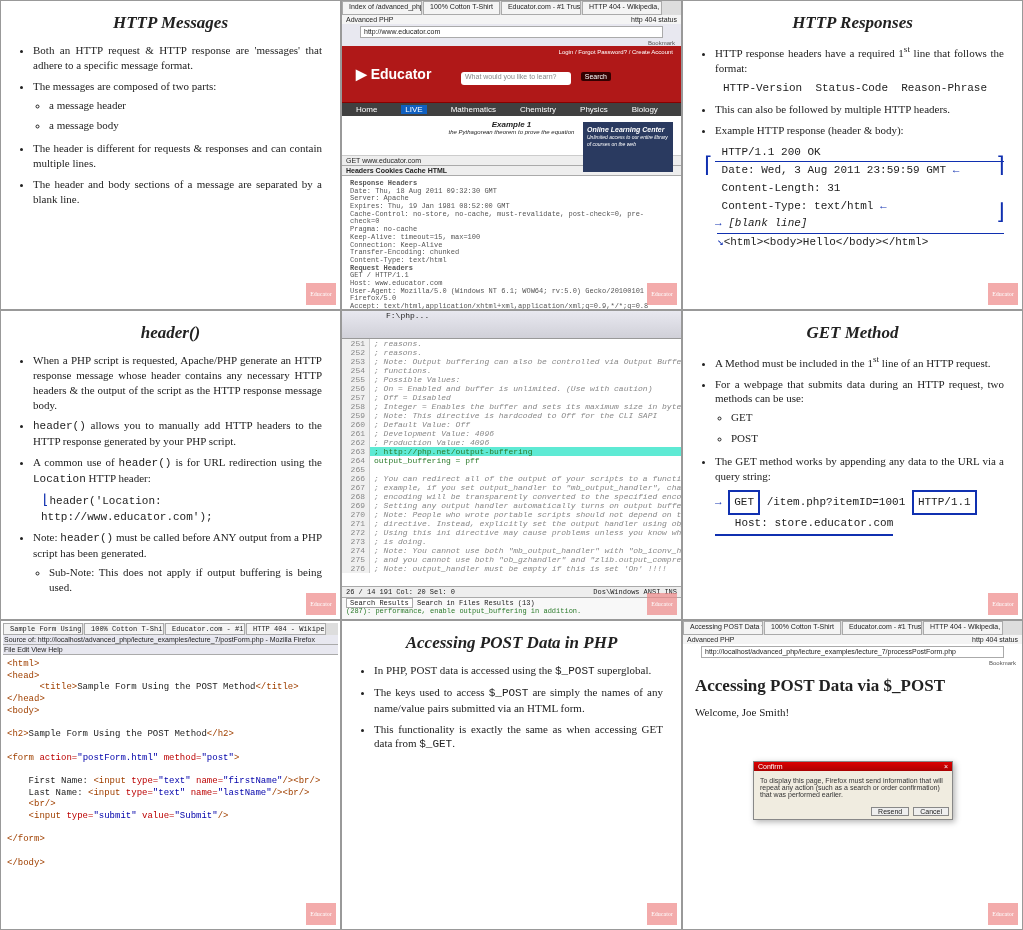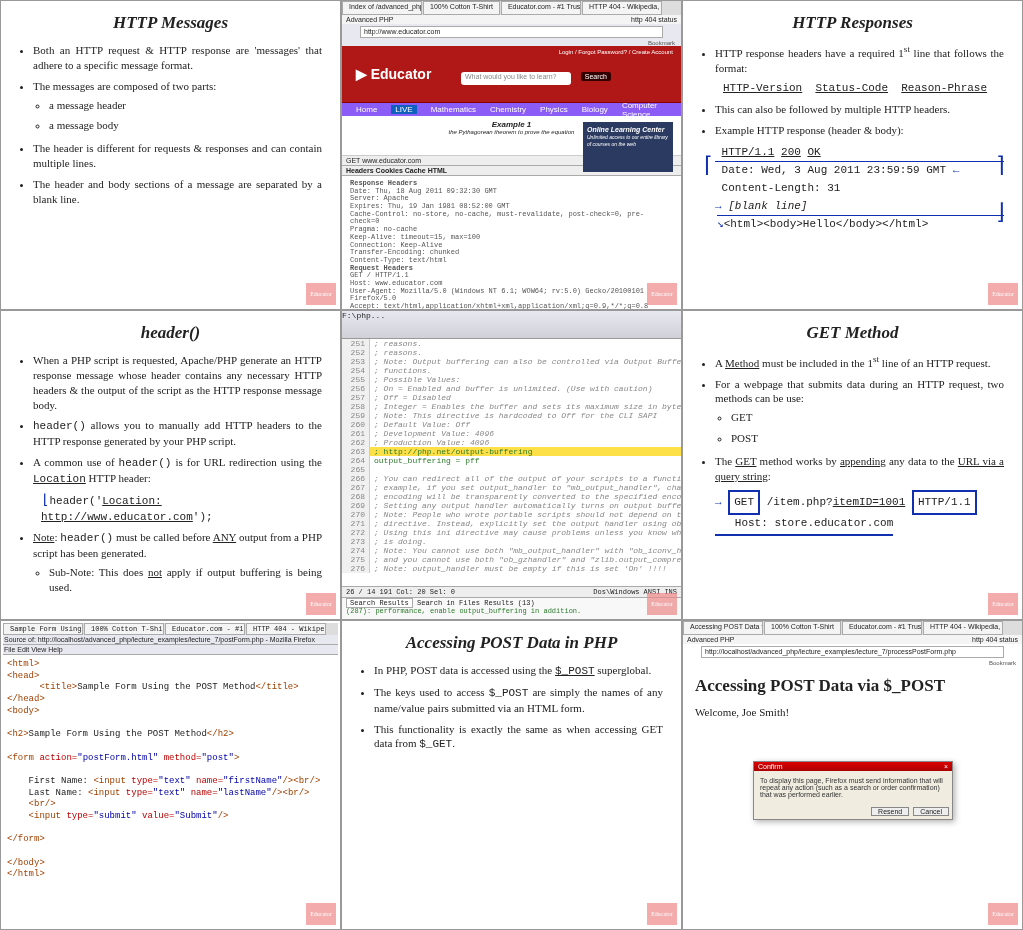--- a/index.html
+++ b/index.html
@@ -4,48 +4,48 @@
 <style>
 * { margin: 0; padding: 0; box-sizing: border-box; }
 body { width: 1023px; height: 930px; font-family: Georgia, serif; font-size: 11px; color: #222; background: #888; }
 .grid { display: grid; grid-template-columns: 1fr 1fr 1fr; grid-template-rows: 310px 310px 310px; width: 1023px; height: 930px; }
 .cell { background: #fff; border: 1px solid #999; padding: 12px 18px; position: relative; overflow: hidden; }
 .title { font-style: italic; font-family: Georgia, serif; font-size: 17px; text-align: center; margin-bottom: 10px; font-weight: bold; }
 ul { list-style: disc; padding-left: 14px; margin-bottom: 8px; }
 ul ul { list-style: circle; padding-left: 16px; margin-top: 4px; }
 li { margin-bottom: 6px; line-height: 1.35; text-align: justify; }
 .watermark { position: absolute; right: 4px; bottom: 4px; width: 30px; height: 22px; background: #e88; color: #fff; font-size: 6px; display: flex; align-items: center; justify-content: center; opacity: .7; }
-.u { text-decoration: underline; }
+.u { }
 .bluebox { border: 2px solid #1030b0; padding: 2px 4px; display: inline-block; }
 .mono { font-family: 'Courier New', monospace; font-size: 11px; }
 .blue-annot { color: #1030b0; }
 
 
 .browser-mock { background:#e8e8f0; width:100%; height:100%; position:absolute; top:0; left:0; font-family: Arial, sans-serif; font-size: 8px; }
 .tabbar { background:#ddd; height:14px; display:flex; }
 .tab { background:#f4f4f4; border:1px solid #aaa; padding:1px 6px; font-size:7px; margin-right:1px; white-space:nowrap; overflow:hidden; max-width:80px; }
 .addr { background:#fff; border:1px solid #aaa; height:12px; margin:2px 18px; font-size:7px; padding:1px 3px; }
 .redband { background:#b01818; height:56px; position:relative; }
 .logo-ed { color:#fff; font-weight:bold; font-size:14px; position:absolute; left:14px; top:20px; }
-.navband { background:#8b5cf6; border-top:1px solid #800; height:14px; display:flex; gap:14px; padding-left:14px; color:#fff; font-size:8px; align-items:center; }
+.navband { background:#404040; border-top:1px solid #800; height:14px; display:flex; gap:24px; padding-left:14px; color:#fff; font-size:8px; align-items:center; }
 .live { background:#1060c0; padding:0 4px; }
 .search-pill { position:absolute; right:110px; top:26px; background:#fff; border-radius:3px; width:110px; height:13px; font-size:7px; color:#888; padding:1px 4px;}
 .blk { background:#2a3a60; color:#fff; width:90px; height:50px; position:absolute; right:8px; top:6px; font-size:7px; padding:4px; }
 .whitearea { background:#fff; height:40px; border-bottom:1px solid #ccc; position:relative; padding:4px 14px; font-size:8px; font-style:italic;}
 .devpanel { background:#fff; font-family:'Courier New',monospace; font-size:7px; padding:4px 8px; line-height:1.1; color:#555; height:160px; overflow:hidden; }
 .devbar { background:#eee; border-bottom:1px solid #aaa; font-size:7px; padding:1px 4px; }
 
 
 .editor { position:absolute; top:0; left:0; width:100%; height:100%; background:#fff; font-family:'Courier New',monospace; font-size:8px; }
-.ed-top { background:linear-gradient(#e8e8f0,#d0d0d8); height:28px; border-bottom:1px solid #999; }
+.ed-top { background:linear-gradient(#e8e8f0,#d0d0d8); height:28px; border-bottom:1px solid #999;padding-left:44px; }
 .ed-line { display:flex; }
 .ln { width:28px; text-align:right; color:#888; background:#f0f0f0; padding-right:4px; border-right:1px solid #ccc; }
 .code { flex:1; color:#2a7a2a; white-space:nowrap; overflow:hidden; padding-left:4px; }
 .code.c { color:#888; font-style:italic; }
-.code.hl { background:#fde047; }
+.code.hl { background:#5eead4; }
 .taghl { color:#a04000; }
 .attr { color:#b00; }
 .str { color:#00a; }
 
 
 .src { position:absolute; top:0; left:0; width:100%; height:100%; background:#fff; font-family:'Courier New',monospace; font-size:9px; padding:2px; }
 .src .top { background:#e8e8f0; border-bottom:1px solid #aaa; font-family:Arial; font-size:7px; padding:1px; }
 
 
 .out { position:absolute; top:0; left:0; width:100%; height:100%; background:#fff; font-family:Arial,sans-serif; }
@@ -154,20 +154,21 @@
     <li>This can also be followed by multiple HTTP headers.</li>
     <li>
       <span>Example HTTP response (header &amp; body):</span>
       <div class="mono" style="margin:6px 0 0 0; line-height:1.6; position:relative">
         <span class="blue-annot" style="position:absolute;left:-14px;top:5px;font-size:22px">⌈</span>
         <span class="blue-annot" style="position:absolute;right:-4px;top:5px;font-size:22px">⌉</span>
         <span class="blue-annot" style="position:absolute;right:-4px;top:52px;font-size:22px">⌋</span>
         <div>&nbsp;<span class="u">HTTP/1.1</span> <span class="u">200</span> <span class="u">OK</span></div>
         <div style="border-top:1px solid #1030b0;margin-left:0">&nbsp;<span>Date: Wed, 3 Aug 2011 23:59:59 GMT</span> <span class="blue-annot">←</span></div>
         <div>&nbsp;<span>Content-Length: 31</span></div>
+        <div>&nbsp;<span>Content-Type: </span><span class="u">text/html</span> <span class="blue-annot">←</span></div>
         <div><span class="blue-annot">→</span> <i>[blank line]</i></div>
         <div style="border-top:1px solid #1030b0;margin-left:2px"><span class="blue-annot">↘</span><span>&lt;html&gt;&lt;body&gt;Hello&lt;/body&gt;&lt;/html&gt;</span></div>
       </div>
     </li>
   </ul>
   <div class="watermark">Educator</div>
 </div>
 
 <div class="cell">
   <div class="title">header()</div>
@@ -357,21 +358,20 @@
       <div><span class="taghl">&lt;form</span><span class="attr"> action=</span><span class="str">"postForm.html"</span><span class="attr"> method=</span><span class="str">"post"</span><span class="taghl">&gt;</span></div>
       <br>
       <div>&nbsp;&nbsp;&nbsp;&nbsp;<span>First Name: </span><span class="taghl">&lt;input</span><span class="attr"> type=</span><span class="str">"text"</span><span class="attr"> name=</span><span class="str">"firstName"</span><span class="taghl">/&gt;</span><span class="taghl">&lt;br/&gt;</span></div>
       <div>&nbsp;&nbsp;&nbsp;&nbsp;<span>Last Name: </span><span class="taghl">&lt;input</span><span class="attr"> type=</span><span class="str">"text"</span><span class="attr"> name=</span><span class="str">"lastName"</span><span class="taghl">/&gt;</span><span class="taghl">&lt;br/&gt;</span></div>
       <div>&nbsp;&nbsp;&nbsp;&nbsp;<span class="taghl">&lt;br/&gt;</span></div>
       <div>&nbsp;&nbsp;&nbsp;&nbsp;<span class="taghl">&lt;input</span><span class="attr"> type=</span><span class="str">"submit"</span><span class="attr"> value=</span><span class="str">"Submit"</span><span class="taghl">/&gt;</span></div>
       <br>
       <div><span class="taghl">&lt;/form&gt;</span></div>
       <br>
       <div><span class="taghl">&lt;/body&gt;</span></div>
-      <div><span class="taghl">&lt;/html&gt;</span></div>
     </div>
   </div>
   <div class="watermark">Educator</div>
 </div>
 
 <div class="cell">
   <div class="title">Accessing POST Data in PHP</div>
   <ul>
     <li><span>In PHP, POST data is accessed using the </span><span class="mono u">$_POST</span><span> superglobal.</span></li>
     <li><span>The keys used to access </span><span class="mono">$_POST</span><span> are simply the names of any name/value pairs submitted via an HTML form.</span></li>

